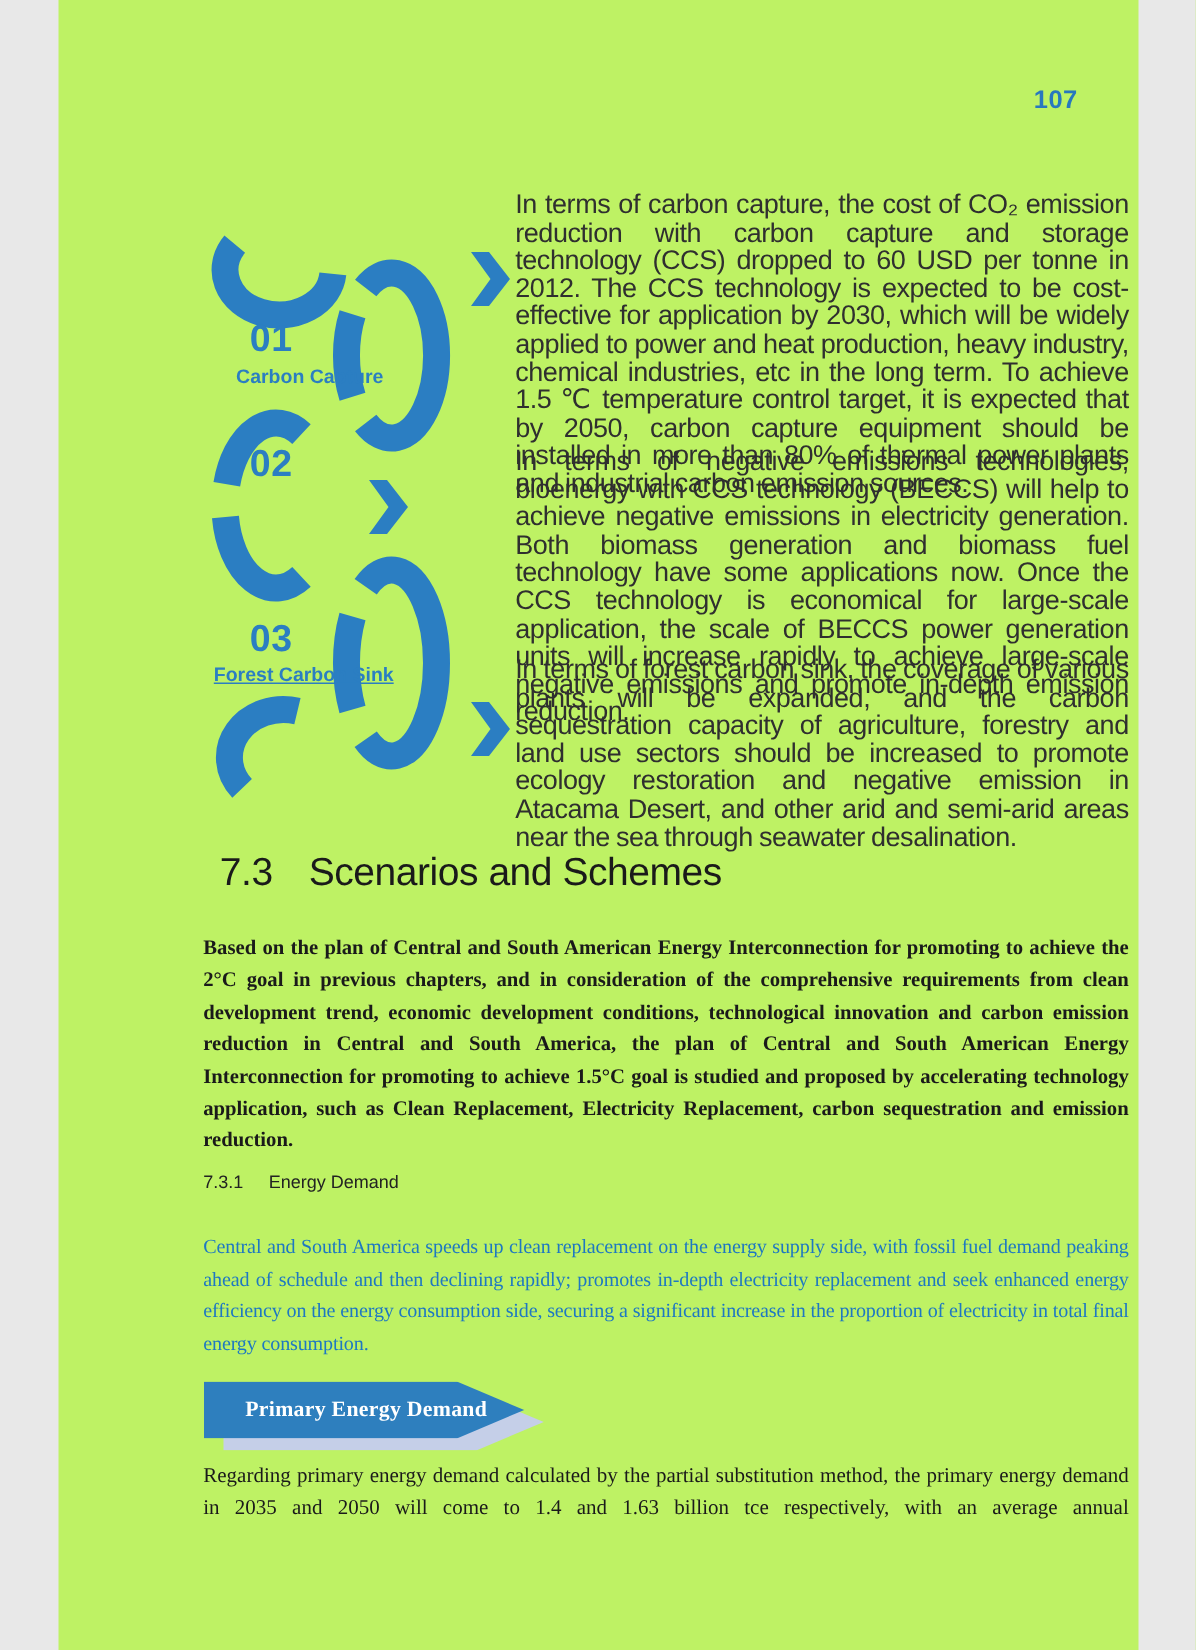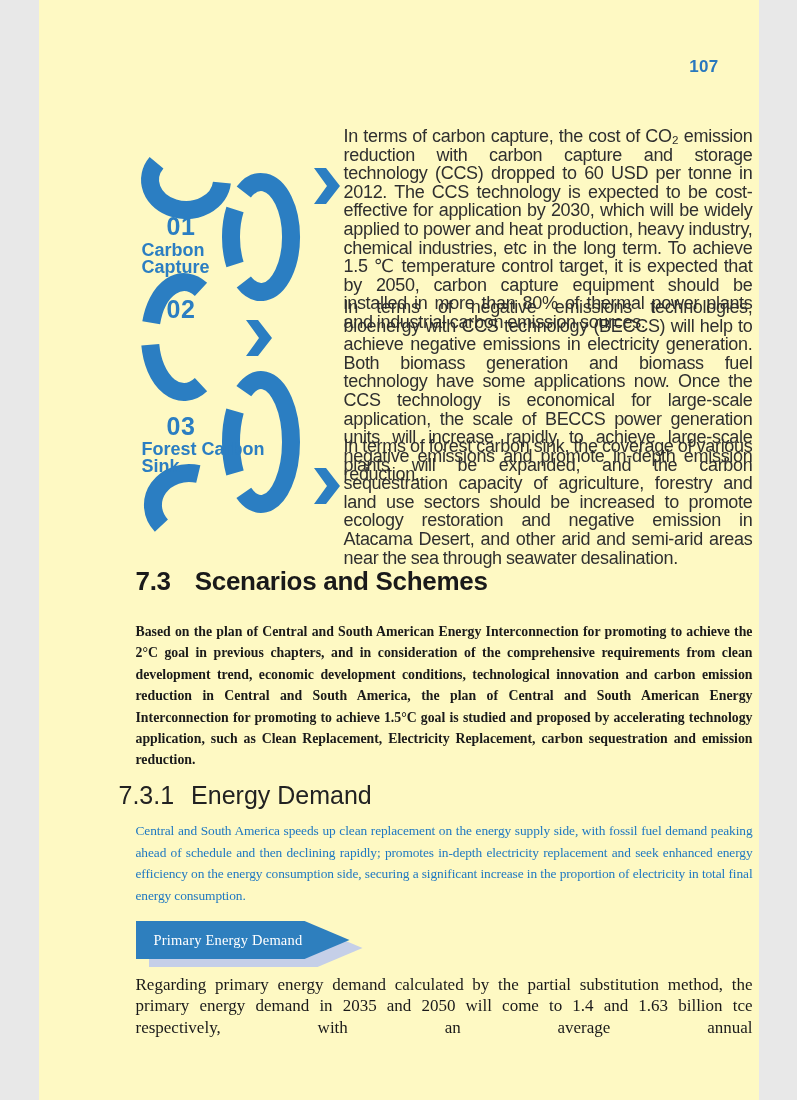--- a/index.html
+++ b/index.html
@@ -7,95 +7,95 @@
     --heading-blue:#2878be;
     --highlight-blue:#1e78c2;
     --banner-blue:#2e7fbe;
     --banner-shadow:#c5cfe8;
     --ink:#1a1a1a;
     --col-ink:#2f2f2f;
   }
   *{margin:0;padding:0;box-sizing:border-box;}
   html,body{background:#e8e8e8;}
   .page{
-    position:relative;width:720px;height:1100px;background:#fef9c3;
+    position:relative;width:720px;height:1100px;background:#bef264;
     margin:0 auto;overflow:hidden;
     font-family:"Liberation Sans","DejaVu Sans",sans-serif;
   }
   .page-number{
     position:absolute;top:57px;right:40px;
     font-size:17px;font-weight:bold;color:var(--heading-blue);
     letter-spacing:0.3px;
   }
   .chain-svg{position:absolute;left:95px;top:140px;}
   .chain-svg path.link{fill:none;stroke:var(--primary-blue);stroke-width:18;}
   .chain-svg path.chev{fill:var(--primary-blue);stroke:none;}
   .step-num{
     position:absolute;text-align:left;color:var(--primary-blue);
     font-size:25px;font-weight:bold;line-height:1;letter-spacing:0.5px;
   }
   .step-num.n1{left:128px;top:214px;width:80px;}
   .step-num.n2{left:128px;top:297px;width:80px;}
   .step-num.n3{left:128px;top:414px;width:80px;}
   .step-label{
-    position:absolute;text-align:left;color:var(--primary-blue);
-    font-size:18px;font-weight:bold;line-height:17px;white-space:pre-line;
+    position:absolute;text-align:center;color:var(--primary-blue);
+    font-size:13px;font-weight:bold;line-height:17px;white-space:pre-line;
   }
   .step-label.l1{left:103px;top:242px;width:130px;}
   .step-label.l2{left:113px;top:322px;width:110px;}
-  .step-label.l3{left:103px;top:441px;width:144px;}
+  .step-label.l3{left:92px;top:441px;width:144px;text-decoration:underline;}
   .col-para{
     position:absolute;left:305px;width:409px;
     font-size:18px;line-height:18.6px;letter-spacing:-0.3px;word-spacing:-0.6px;
     text-align:justify;color:var(--col-ink);
   }
   .col-para.p1{top:127px;}
   .col-para.p2{top:298px;}
   .col-para.p3{top:437px;}
   .section-heading{
-    position:absolute;left:97px;top:566px;
-    font-size:26px;font-weight:bold;color:var(--ink);letter-spacing:-0.3px;
+    position:absolute;left:108px;top:566px;
+    font-size:26px;font-weight:normal;color:var(--ink);letter-spacing:-0.3px;
   }
   .section-heading .sec-no{margin-right:24px;}
   .body-para{
     position:absolute;left:97px;top:621px;width:617px;
     font-family:"Liberation Serif","DejaVu Serif",serif;
     font-size:13.8px;line-height:21.4px;text-align:justify;color:var(--ink);font-weight:bold;
   }
   .subsection-heading{
-    position:absolute;left:80px;top:781px;
-    font-size:25px;font-weight:normal;color:#222222;
+    position:absolute;left:97px;top:781px;
+    font-size:12px;font-weight:normal;color:#222222;
   }
   .subsection-heading .sub-no{margin-right:17px;}
   .highlight-para{
     position:absolute;left:97px;top:820px;width:617px;
     font-family:"Liberation Serif","DejaVu Serif",serif;
     font-size:13.4px;font-weight:normal;line-height:21.6px;letter-spacing:-0.1px;
     text-align:justify;color:var(--highlight-blue);
   }
   .banner{position:absolute;left:97px;top:921px;width:240px;height:50px;}
   .banner-shadow{
     position:absolute;left:13px;top:8px;width:214px;height:38px;
     background:var(--banner-shadow);
     clip-path:polygon(0 0,79% 0,100% 50%,79% 100%,0 100%);
   }
   .banner-main{
     position:absolute;left:0;top:0;width:214px;height:38px;
     background:var(--banner-blue);
     clip-path:polygon(0 0,79% 0,100% 50%,79% 100%,0 100%);
   }
   .banner-main span{
-    display:block;padding-left:18px;line-height:38px;
+    display:block;padding-left:28px;line-height:38px;
     font-family:"Liberation Serif","DejaVu Serif",serif;
-    font-size:14.5px;font-weight:normal;color:#ffffff;letter-spacing:0.2px;
+    font-size:14.5px;font-weight:bold;color:#ffffff;letter-spacing:0.2px;
   }
   .closing-para{
     position:absolute;left:97px;top:974px;width:617px;
     font-family:"Liberation Serif","DejaVu Serif",serif;
-    font-size:17px;line-height:21.4px;text-align:justify;text-align-last:justify;
+    font-size:14px;line-height:21.4px;text-align:justify;text-align-last:justify;
     color:var(--ink);
   }
 </style>
 </head>
 <body>
 
 <div class="page">
 
   <div class="page-number">107</div>
 

